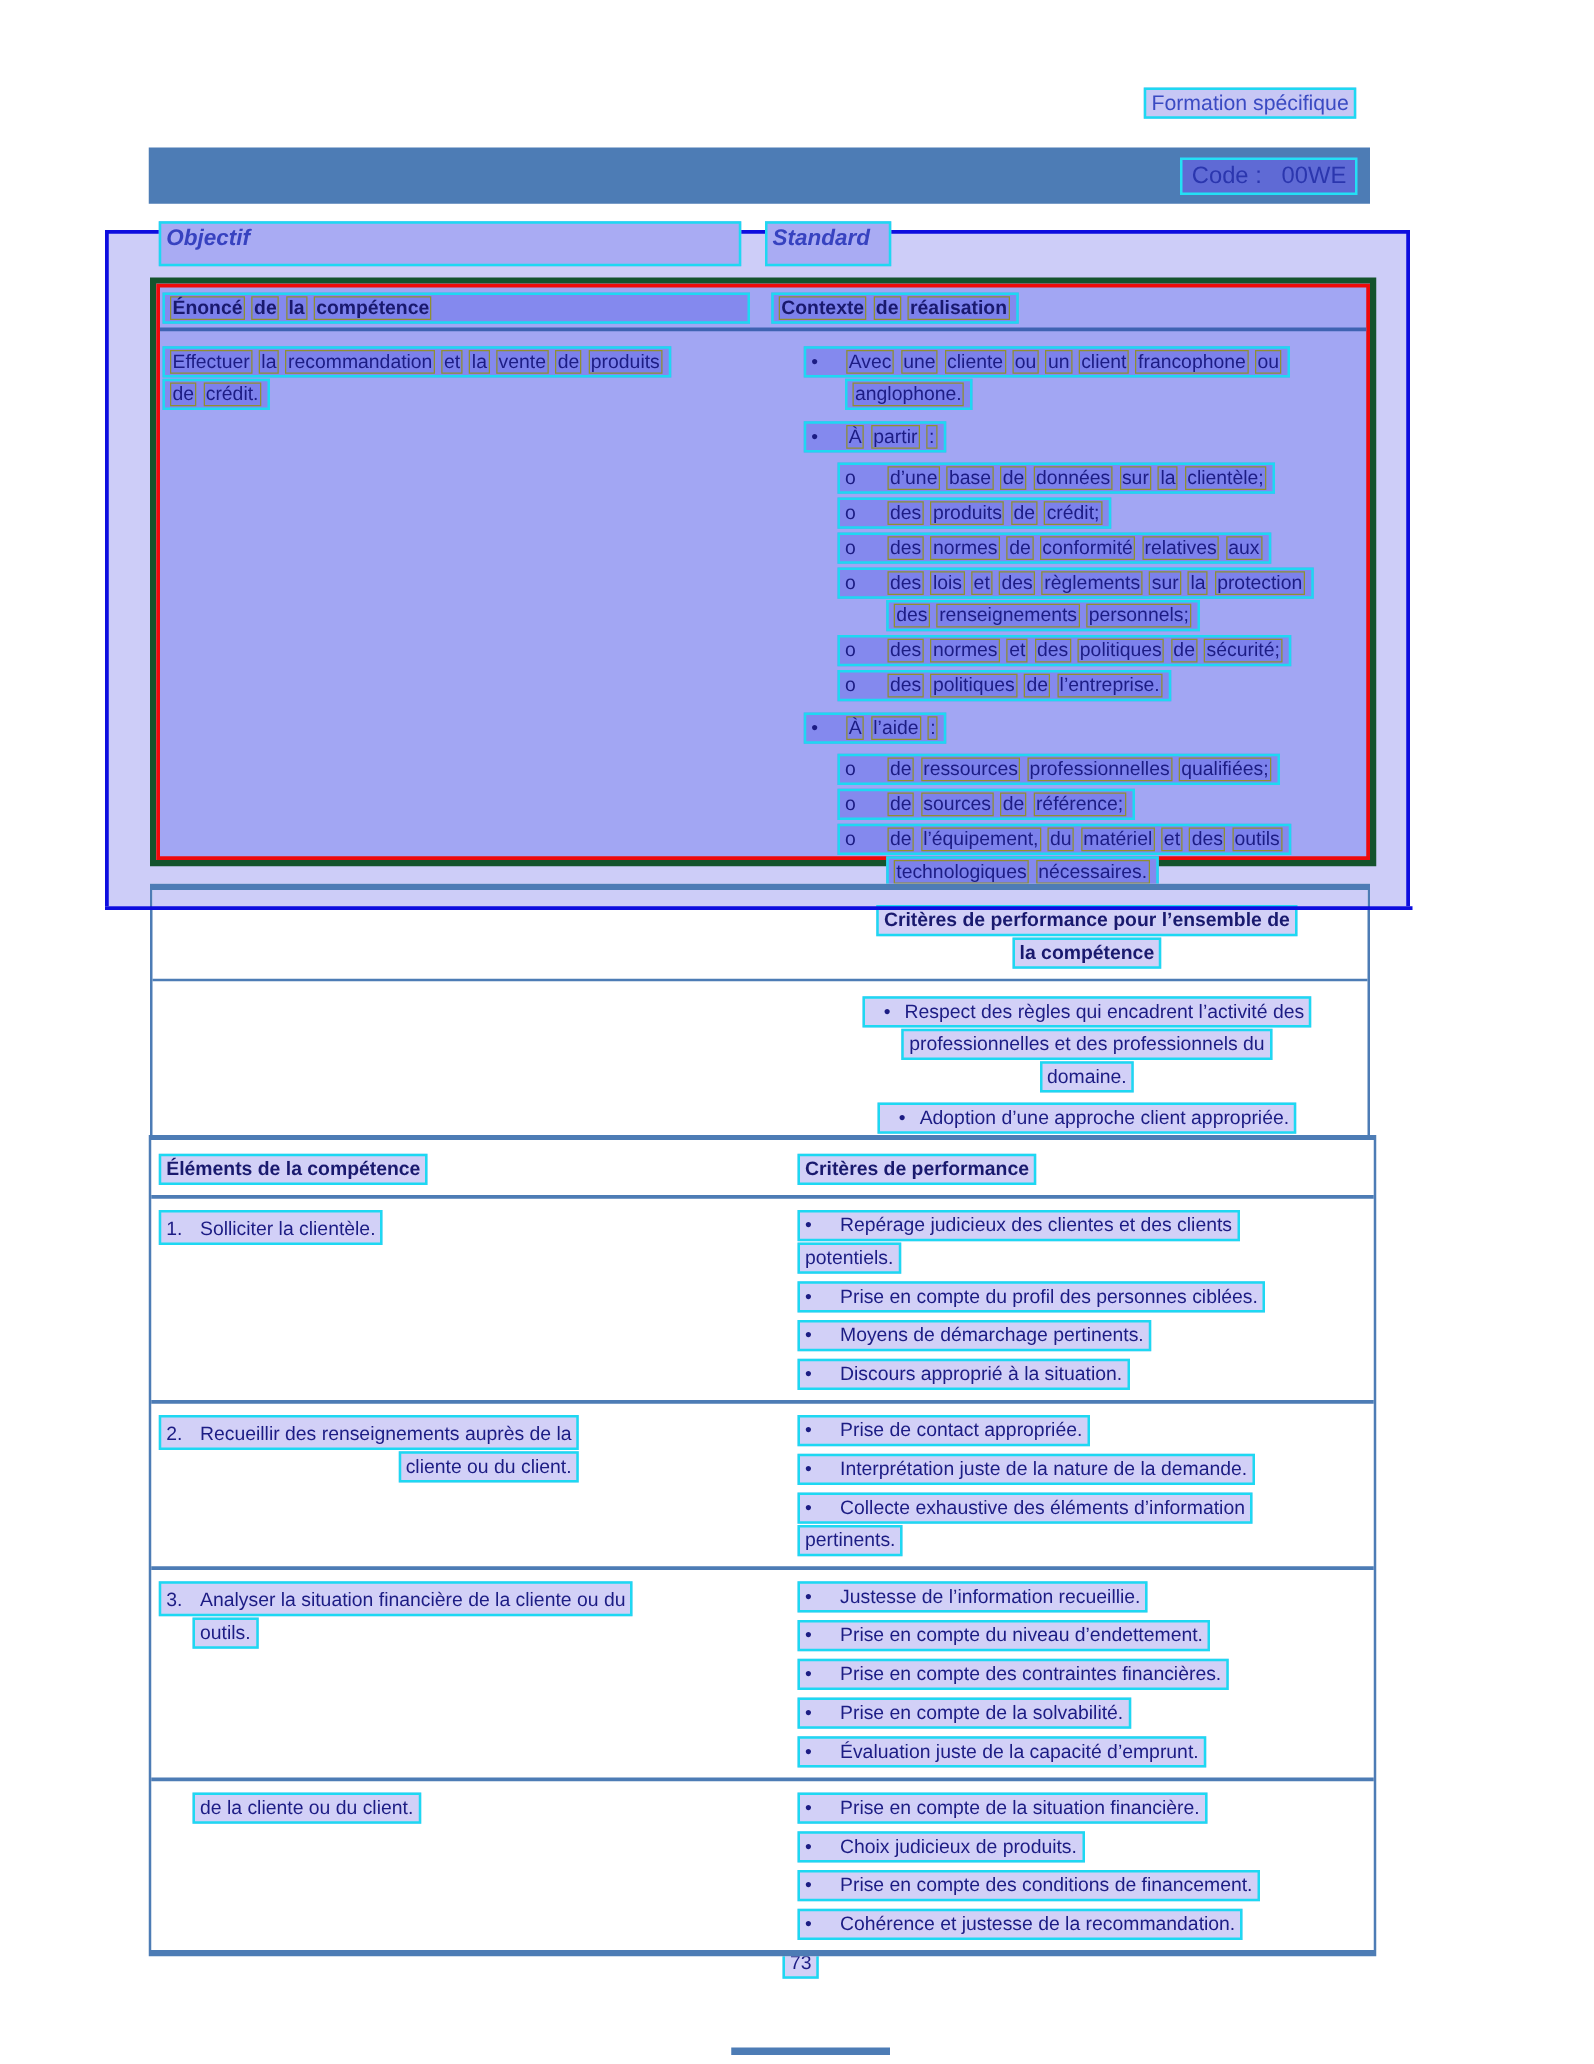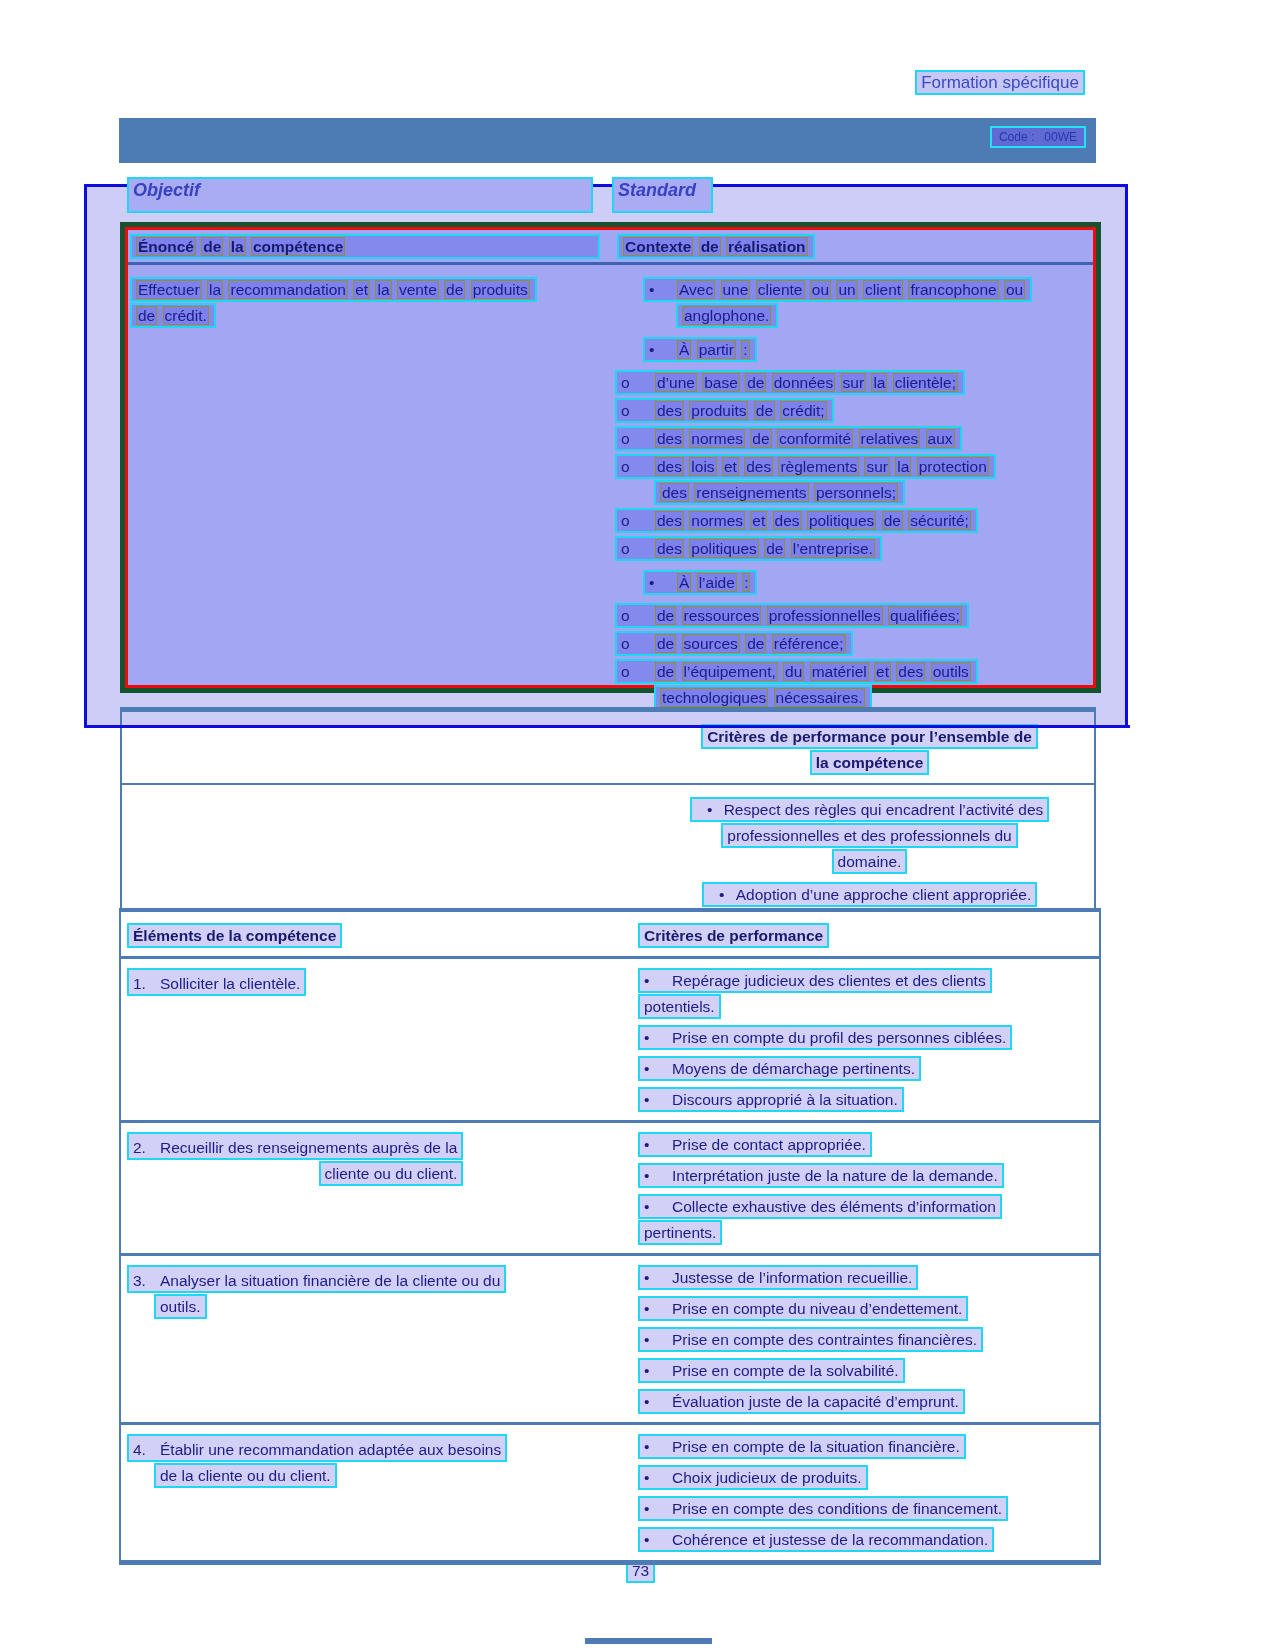--- a/index.html
+++ b/index.html
@@ -7,21 +7,21 @@
         font-family:"Liberation Sans",sans-serif;font-size:15.5px;color:#1c1c84;}
 
   
   .hl{display:inline-block;border:2px solid #1ed8f2;background:#d2d0f7;
       padding:1px 4px;line-height:19px;vertical-align:top;}
   .line{margin-bottom:1px;white-space:nowrap;}
 
   
   .banner{position:absolute;left:119px;top:118px;width:977px;height:45px;background:#4d7cb5;}
   .code-box{position:absolute;right:10px;top:8px;background:#5f6ad5;border:2px solid #24e0f4;
-            color:#2b36ae;font-size:12px;white-space:pre;padding:2px 7px;}
+            color:#2b36ae;font-size:19px;white-space:pre;padding:2px 7px;}
   .formation-wrap{position:absolute;top:70px;right:190px;}
   .formation-wrap .hl{background:#c7c7f5;color:#3a4ac2;font-size:17px;}
 
   
   .region{position:absolute;left:84px;top:184px;width:1044px;height:541px;background:#cdcdf8;
           border:3px solid #0d0ddf;border-bottom:none;box-sizing:border-box;z-index:1;}
   .region-bottom{position:absolute;left:84px;top:725px;width:1046px;height:3px;background:#0d0ddf;z-index:6;}
 
   
   .obj-box,.std-box{position:absolute;top:177px;height:36px;z-index:5;box-sizing:border-box;
@@ -42,21 +42,21 @@
   .t1 .w{border:1px solid #90902f;background:#7c81ec;padding:0 1px;margin-right:1px;}
   .t1-body{display:grid;grid-template-columns:487px 1fr;flex:1;padding-top:12px;}
   .t1-left{padding-left:2px;}
 
   
   .bi{margin-bottom:8px;}
   .bi .bt{display:inline-block;width:28px;}
   .bi.l2 .bt{width:34px;}
   .bi.l1{margin-left:28px;}
   .bi.l1 .cont{margin-left:33px;}
-  .bi.l2{}
+  .bi.l2{margin-left:55px;}
   .bi.l2 .cont{margin-left:39px;margin-top:1px;}
   .bi.l2{margin-bottom:3px;}
   .bi.gap{margin-top:9px;}
 
   
   .table2{position:absolute;left:120px;top:707px;width:976px;box-sizing:border-box;z-index:4;
           border:2px solid #4d7cb5;border-top-width:5px;border-bottom-width:5px;background:#ffffff;text-align:center;}
   .t2-strip{position:absolute;left:0;top:0;width:100%;height:16px;background:#cdcdf8;}
   .t2-header{position:relative;padding:12px 0 7px 523px;border-bottom:2px solid #4d7cb5;}
   .t2-header .hl{font-weight:bold;color:#19196e;}
@@ -254,21 +254,20 @@
         </div>
         <div class="bi">
           <div class="line"><span class="hl"><span class="bt">•</span><span>Évaluation juste de la capacité d’emprunt.</span></span></div>
         </div>
       </div>
     </div>
 
     <div class="t3-row r4">
       <div class="el">
         <div>
-          <div class="line"><span class="hl"><span class="num">4.</span><span>Établir une recommandation adaptée aux besoins</span></span></div>
           <div class="line" style="margin-left:27px;"><span class="hl">de la cliente ou du client.</span></div>
         </div>
       </div>
       <div class="crit">
         <div class="bi">
           <div class="line"><span class="hl"><span class="bt">•</span><span>Prise en compte de la situation financière.</span></span></div>
         </div>
         <div class="bi">
           <div class="line"><span class="hl"><span class="bt">•</span><span>Choix judicieux de produits.</span></span></div>
         </div>

